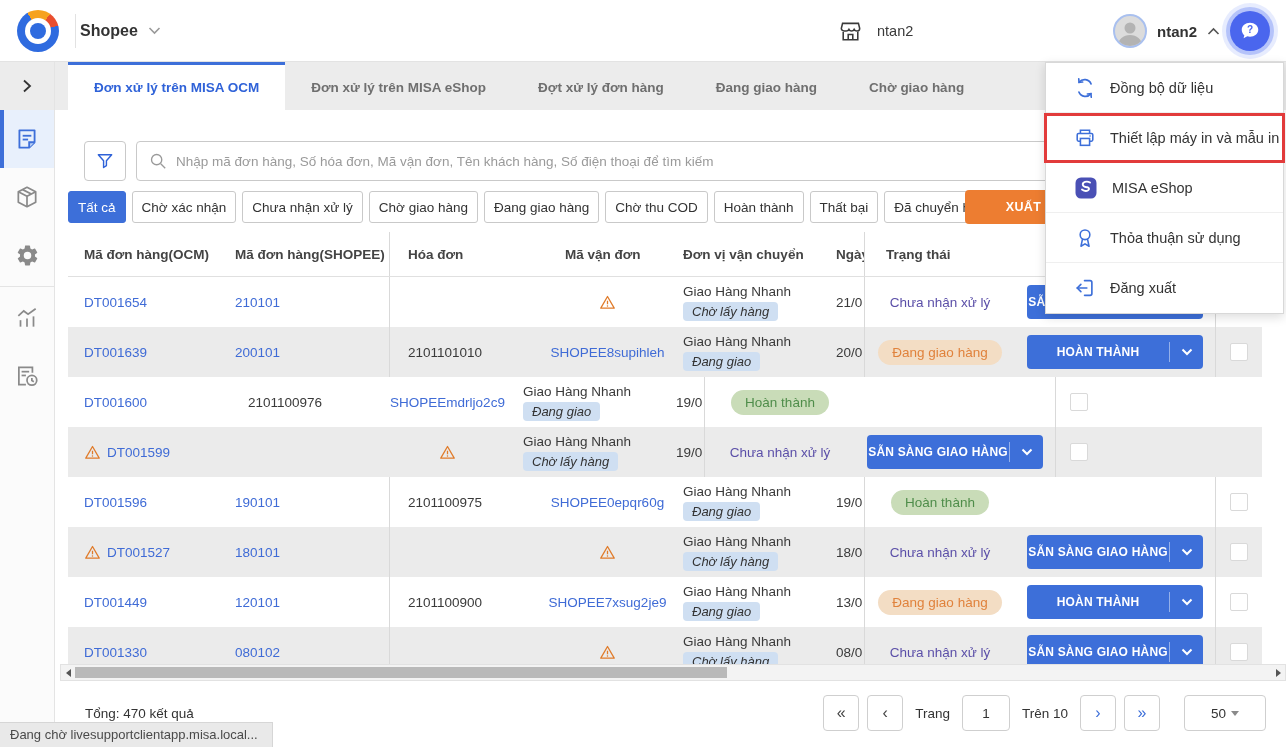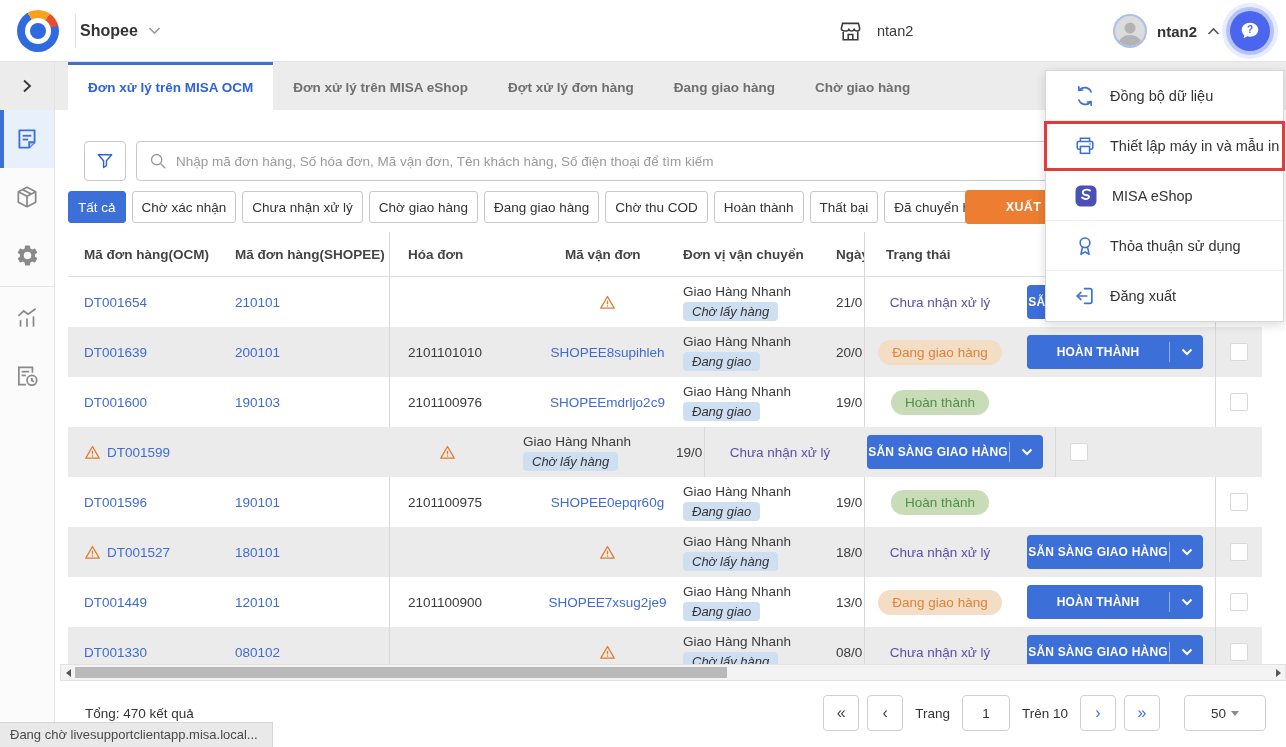--- a/index.html
+++ b/index.html
@@ -35,21 +35,21 @@
   .sidebar { width:55px; background:#fbfbfb; border-right:1px solid #e4e4e4; flex:none; }
   .sb-top { height:48px; background:#ececec; display:flex; align-items:center; justify-content:center; cursor:pointer; }
   .sb-item { height:58px; display:flex; align-items:center; justify-content:center; cursor:pointer; border-left:4px solid transparent; padding-right:4px; }
   .sb-item.active { background:#e8f0fc; border-left-color:#3d6fd9; }
   .sb-divider { height:1px; background:#e4e4e4; margin:2px 0; }
 
   .main { flex:1; position:relative; background:#fff; }
 
   
   .tabbar { height:48px; background:#ececec; display:flex; padding-left:13px; }
-  .tab { padding:0 20px; display:flex; align-items:center; font-weight:bold; font-size:13.5px; color:#6f6f6f; cursor:pointer; border-top:3px solid transparent; }
+  .tab { padding:0 26px; display:flex; align-items:center; font-weight:bold; font-size:13.5px; color:#6f6f6f; cursor:pointer; border-top:3px solid transparent; }
   .tab.active { background:#fff; color:#2f62d8; border-top:3px solid #3d6fd9; }
 
   
   .search-row { margin:31px 16px 0 13px; display:flex; gap:10px; height:32px;padding-left:16px; }
   .filter-btn { width:42px; height:40px; border:1px solid #c9c9c9; border-radius:4px; background:#fff; display:flex; align-items:center; justify-content:center; cursor:pointer; }
   .search-box { flex:1; height:40px; border:1px solid #c9c9c9; border-radius:4px; display:flex; align-items:center; padding:0 12px; gap:9px; background:#fff; }
   .search-box input { border:none; outline:none; flex:1; font-size:13.5px; font-family:inherit; color:#333; }
   .search-box input::placeholder { color:#9a9a9a; }
 
   
@@ -105,21 +105,21 @@
   .pg-btn.blue { color:#3d6fd9; }
   .pg-label { font-size:13.5px; color:#333; margin:0 4px; }
   .pg-input { width:48px; height:36px; border:1px solid #cfcfcf; border-radius:4px; text-align:center; font-size:13.5px; font-family:inherit; color:#333; outline:none; }
   .pg-size { width:82px; height:36px; border:1px solid #cfcfcf; border-radius:4px; background:#fff; display:flex; align-items:center; justify-content:space-between; padding:0 26px; margin-left:16px; cursor:pointer; font-size:13.5px; color:#333; }
   .sel-caret { width:0; height:0; border-left:4px solid transparent; border-right:4px solid transparent; border-top:5px solid #8a8a8a; }
 
   
   .statusbar { position:absolute; left:0; bottom:0; background:#e9e9e9; border:1px solid #d6d6d6; border-left:none; border-bottom:none; color:#4a4a4a; font-size:13px; padding:4px 14px 5px 10px; }
 
   
-  .user-menu { position:absolute; top:70px; left:1045px; width:239px; background:#fff; border:1px solid #d8d8d8; box-shadow:0 3px 10px rgba(0,0,0,.14); z-index:100; }
+  .user-menu { position:absolute; top:62px; left:1045px; width:239px; background:#fff; border:1px solid #d8d8d8; box-shadow:0 3px 10px rgba(0,0,0,.14); z-index:100; }
   .menu-item { height:50px; display:flex; align-items:center; gap:14px; padding-left:28px; font-size:14.5px; color:#333; cursor:pointer; border-bottom:1px solid #efefef; background:#fff; }
   .menu-item:last-child { border-bottom:none; }
   .menu-item.highlighted { border:3px solid #e23b3b; margin:0 -2px; padding-left:27px; }
 </style>
 </head>
 <body>
 
 <div class="topbar">
   <div class="logo-wrap">
       <div class="logo"></div>
@@ -343,23 +343,20 @@
               </button>
             </div>
             <div class="c9">
               <span class="checkbox"></span>
             </div>
           </div>
           <div class="trow">
             <div class="c1">
               <a class="link">DT001600</a>
             </div>
-            <div class="c2">
-              <a class="link">190103</a>
-            </div>
             <div class="c3">2101100976</div>
             <div class="c4">
               <a class="link">SHOPEEmdrljo2c9</a>
             </div>
             <div class="c5"><span class="carrier-name">Giao Hàng Nhanh</span><span class="carrier-pill">Đang giao</span></div>
             <div class="c6">19/0</div>
             <div class="c7">
               <span class="st-green">Hoàn thành</span>
             </div>
             <div class="c8"></div>

